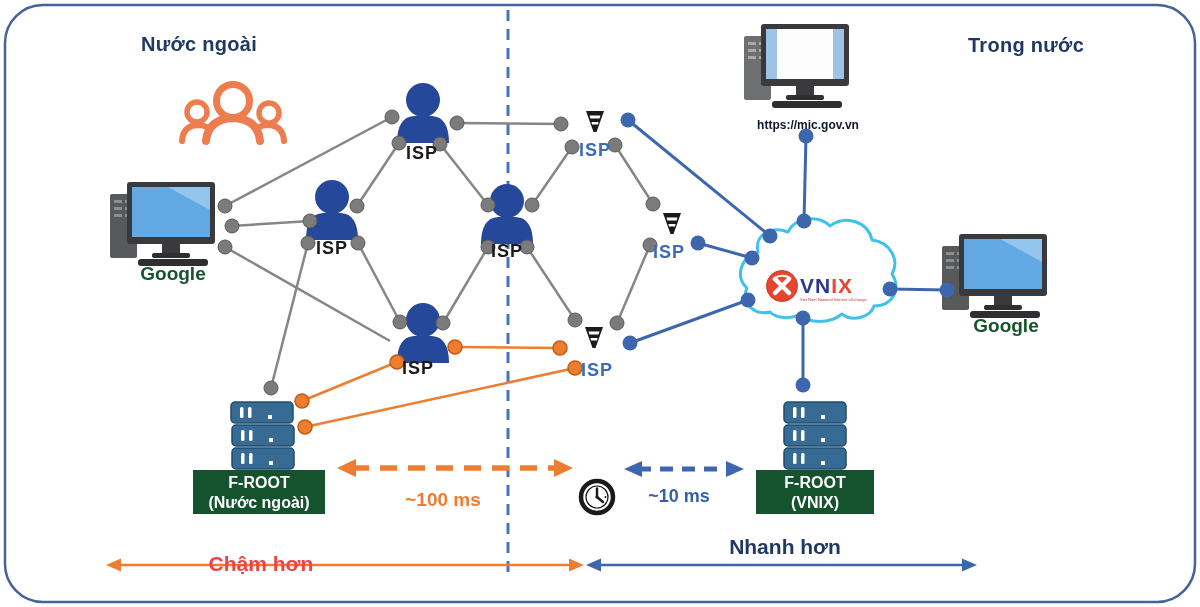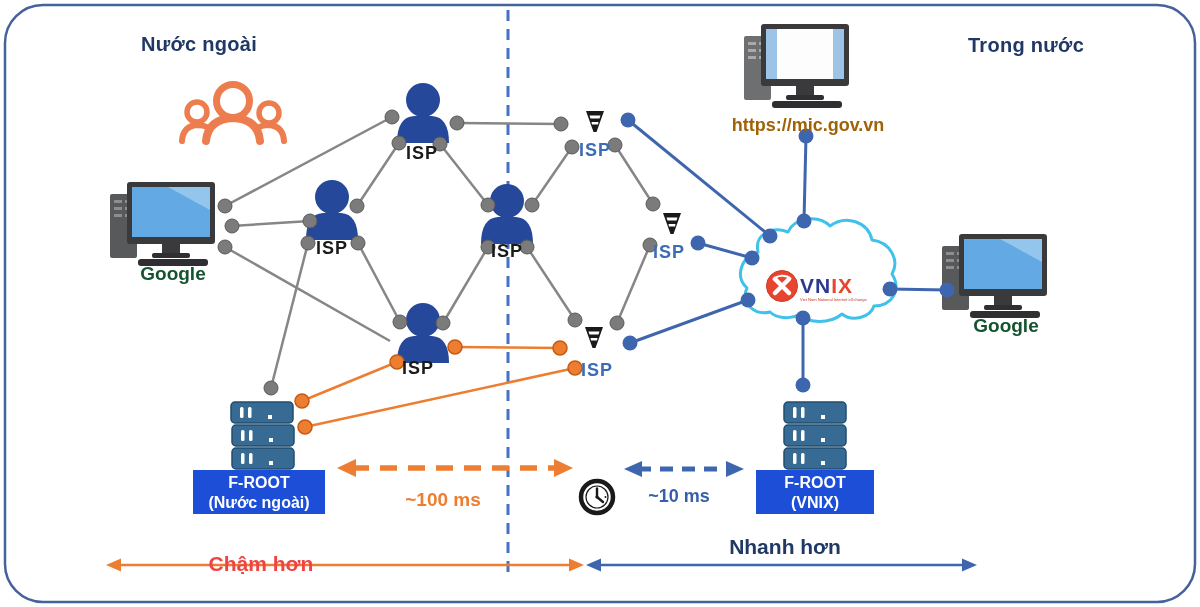--- a/index.html
+++ b/index.html
@@ -8,23 +8,23 @@
     font-family:"Liberation Sans",sans-serif;
     text-decoration:underline;
   }
   .canvas svg{position:absolute;left:0;top:0;}
   .layer{position:absolute;left:0;top:0;width:1200px;height:607px;pointer-events:none;}
   .lbl{position:absolute;transform:translate(-50%,-50%);white-space:nowrap;}
   .title{font-size:20px;font-weight:bold;color:#1F3864;letter-spacing:.3px;}
   .isp-black{font-size:18px;font-weight:600;color:#1a1a1a;letter-spacing:1px;}
   .isp-blue{font-size:18px;font-weight:600;color:#3C6CB5;letter-spacing:1px;}
   .google{font-size:19px;font-weight:bold;color:#14532d;}
-  .mic-url{font-size:18px;font-weight:bold;color:#a16207;}
+  .mic-url{font-size:12px;font-weight:bold;color:#0f172a;}
   .froot-box{
-    position:absolute;background:#1d4ed8;color:#fff;text-align:center;
+    position:absolute;background:#14532d;color:#fff;text-align:center;
     font-weight:bold;font-size:16px;line-height:20px;padding-top:3px;box-sizing:border-box;
   }
   .lat-orange{font-size:19px;font-weight:bold;color:#ED7D31;}
   .lat-blue{font-size:18px;font-weight:bold;color:#3760AC;}
   .slower{font-size:21px;font-weight:bold;color:#ef4444;margin-top:16px;}
   .faster{font-size:21px;font-weight:bold;color:#1F3864;text-align:right;}
   .vnix-name{position:absolute;font-size:21px;font-weight:bold;letter-spacing:1px;}
   .vnix-vn{color:#2B3990;}
   .vnix-ix{color:#E8452F;}
   .vnix-tag{position:absolute;font-size:4.5px;color:#C03A30;transform:scale(.9);transform-origin:left top;}

